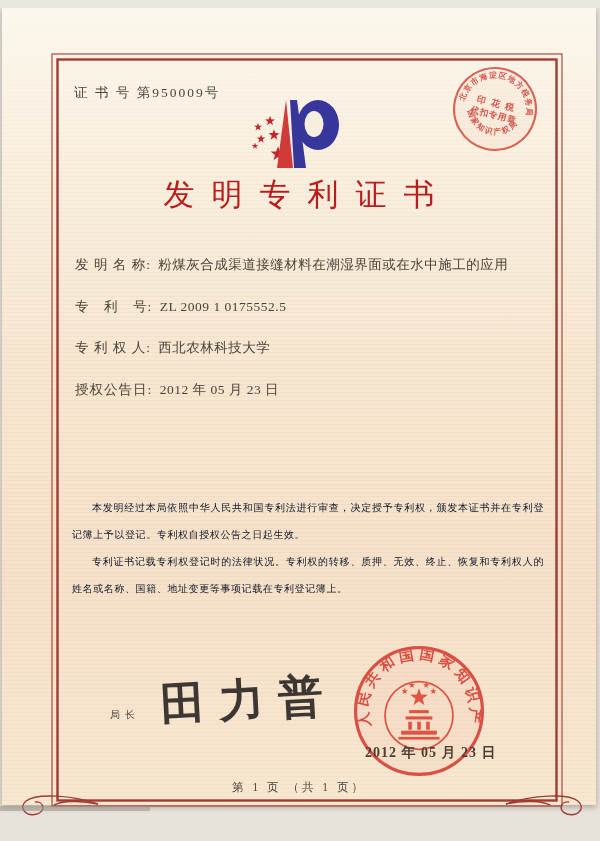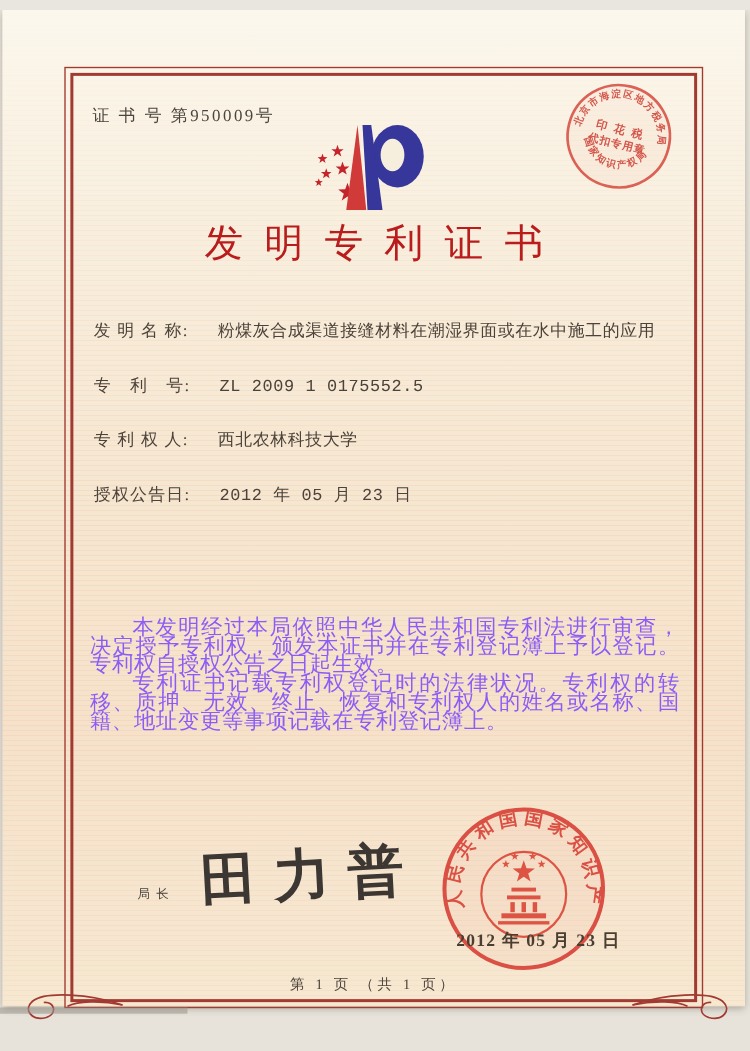--- a/index.html
+++ b/index.html
@@ -37,24 +37,24 @@
   }
   .logo{position:absolute;left:228px;top:88px;width:150px;height:78px;}
   .title{
     position:absolute;left:0;top:166px;width:100%;
     text-align:center;font-size:31px;letter-spacing:17px;text-indent:17px;
     color:#b91c1c;font-weight:500;
   }
   .fields{position:absolute;left:73px;top:250px;width:480px;}
   .field-row{margin-bottom:27.5px;font-size:13.5px;color:#4c4239;line-height:14px;white-space:nowrap;}
   .flabel{letter-spacing:1px;}
-  .fvalue{margin-left:20px;letter-spacing:.5px;font-family:Liberation Mono, monospace;}
+  .fvalue{margin-left:4px;letter-spacing:.5px;}
   .paras{position:absolute;left:70px;top:486px;width:472px;}
   .para{
-    margin:0;font-size:17px;line-height:15px;color:#8b5cf6;
+    margin:0;font-size:10px;line-height:27px;color:#0f172a;
     text-indent:2em;text-align:justify;letter-spacing:.6px;
   }
   .sig-title{
     position:absolute;left:108px;top:700px;
     font-size:10px;letter-spacing:5px;color:#4a443d;
   }
   .sig-name{
     position:absolute;left:158px;top:662px;
     font-size:45px;letter-spacing:14px;color:#3c3733;
     transform:rotate(-3deg);font-weight:bold;

